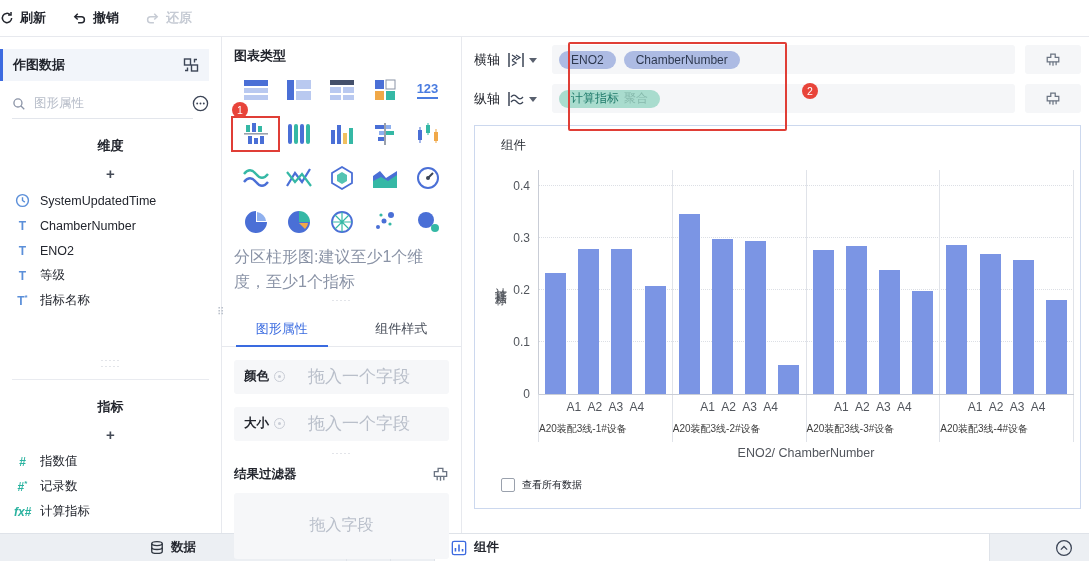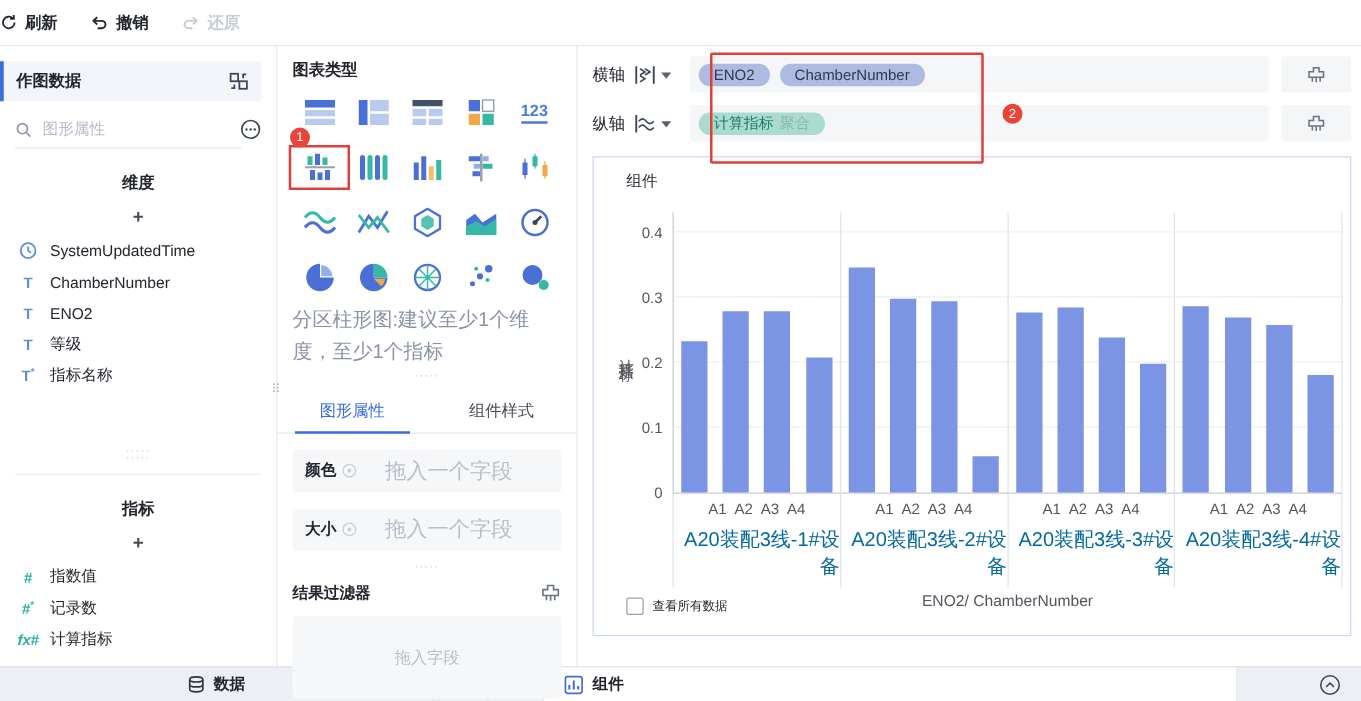--- a/index.html
+++ b/index.html
@@ -56,21 +56,21 @@
   .mp-tab.active:after { content:""; position:absolute; left:14px; right:14px; bottom:-1px; height:2px; background:#3a6be0; }
   .prop-row { height:34px; background:#f6f7f9; border-radius:3px; margin-top:13px;
     display:flex; align-items:center; padding:0 10px; gap:5px; }
   .prop-label { font-size:12.5px; font-weight:bold; }
   .prop-gear { width:11px; height:11px; border:1px solid #c9cdd6; border-radius:50%; position:relative; }
   .prop-gear:after { content:""; position:absolute; left:3px; top:3px; width:3px; height:3px; background:#c9cdd6; border-radius:50%; }
   .prop-ph { font-size:17px; color:#b9bfca; margin-left:18px; }
   .rf-head { display:flex; justify-content:space-between; align-items:center; margin-top:10px; }
   .rf-title { font-size:12.5px; font-weight:bold; }
   .rf-box { margin-top:10px; height:66px; background:#f6f7f9; border-radius:3px;
-    display:flex; align-items:center; justify-content:center; font-size:13px; color:#b9bfca; }
+    display:flex; align-items:center; justify-content:center; font-size:16px; color:#b9bfca; }
 
   
   .axis-wrap { position:relative; padding-left:8px; }
   .axis-row { display:flex; align-items:center; height:29px; margin-bottom:10px; }
   .axis-label { width:32px; font-size:13px; }
   .axis-iconbox { width:46px; display:flex; align-items:center; gap:3px; cursor:pointer; }
   .caret { width:0; height:0; border-left:4px solid transparent; border-right:4px solid transparent;
     border-top:5px solid #59606e; margin-top:2px; }
   .fieldzone { flex:1; background:#f5f6f8; border-radius:3px; height:29px; display:flex; align-items:center; padding:0 7px; gap:8px; }
   .filtercell { width:56px; height:29px; background:#f5f6f8; border-radius:3px; margin-left:10px;
@@ -91,21 +91,21 @@
   .plot { position:relative; height:224px; border-left:1px solid #c9cdd6; }
   .gridline { position:absolute; left:0; right:0; border-top:1px dotted #dcdfe5; }
   .groups { position:relative; display:flex; height:100%; }
   .group { width:25%; height:100%; display:flex; align-items:flex-end; justify-content:space-around;
     border-right:1px solid #e0e3e9; }
   .bar { width:21px; background:#7b95e4; }
   .xlrow, .gnrow { display:flex; border-left:1px solid #e0e3e9; }
   .xlrow > div { width:25%; display:flex; justify-content:center; border-right:1px solid #e0e3e9;
     padding-top:5px; height:24px; }
   .xlrow span { font-size:12px; color:#51555c; width:21px; text-align:center; }
-  .gnrow > div { width:25%; text-align:right; font-size:16px; color:#0369a1;
+  .gnrow > div { width:25%; text-align:left; font-size:10px; color:#404040;
     border-right:1px solid #e0e3e9; padding:3px 0 6px 0; }
   .baseline { border-top:1px solid #c9cdd6; }
   .ytick { position:absolute; right:100%; margin-right:9px; font-size:12px; color:#51555c; white-space:nowrap; }
   .ytitle { position:absolute; left:-47px; top:50%; transform:translateY(-50%);
     writing-mode:vertical-rl; font-size:12px; color:#51555c; letter-spacing:2px; }
   .xtitle { text-align:center; font-size:12.5px; color:#51555c; margin-top:4px; }
   .cp-check { position:absolute; left:26px; bottom:16px; display:flex; align-items:center; gap:7px; cursor:pointer; }
   .cbox { width:14px; height:14px; border:1px solid #9aa1ad; border-radius:2px; background:#fff; }
   .cp-check span { font-size:10px; }
 

